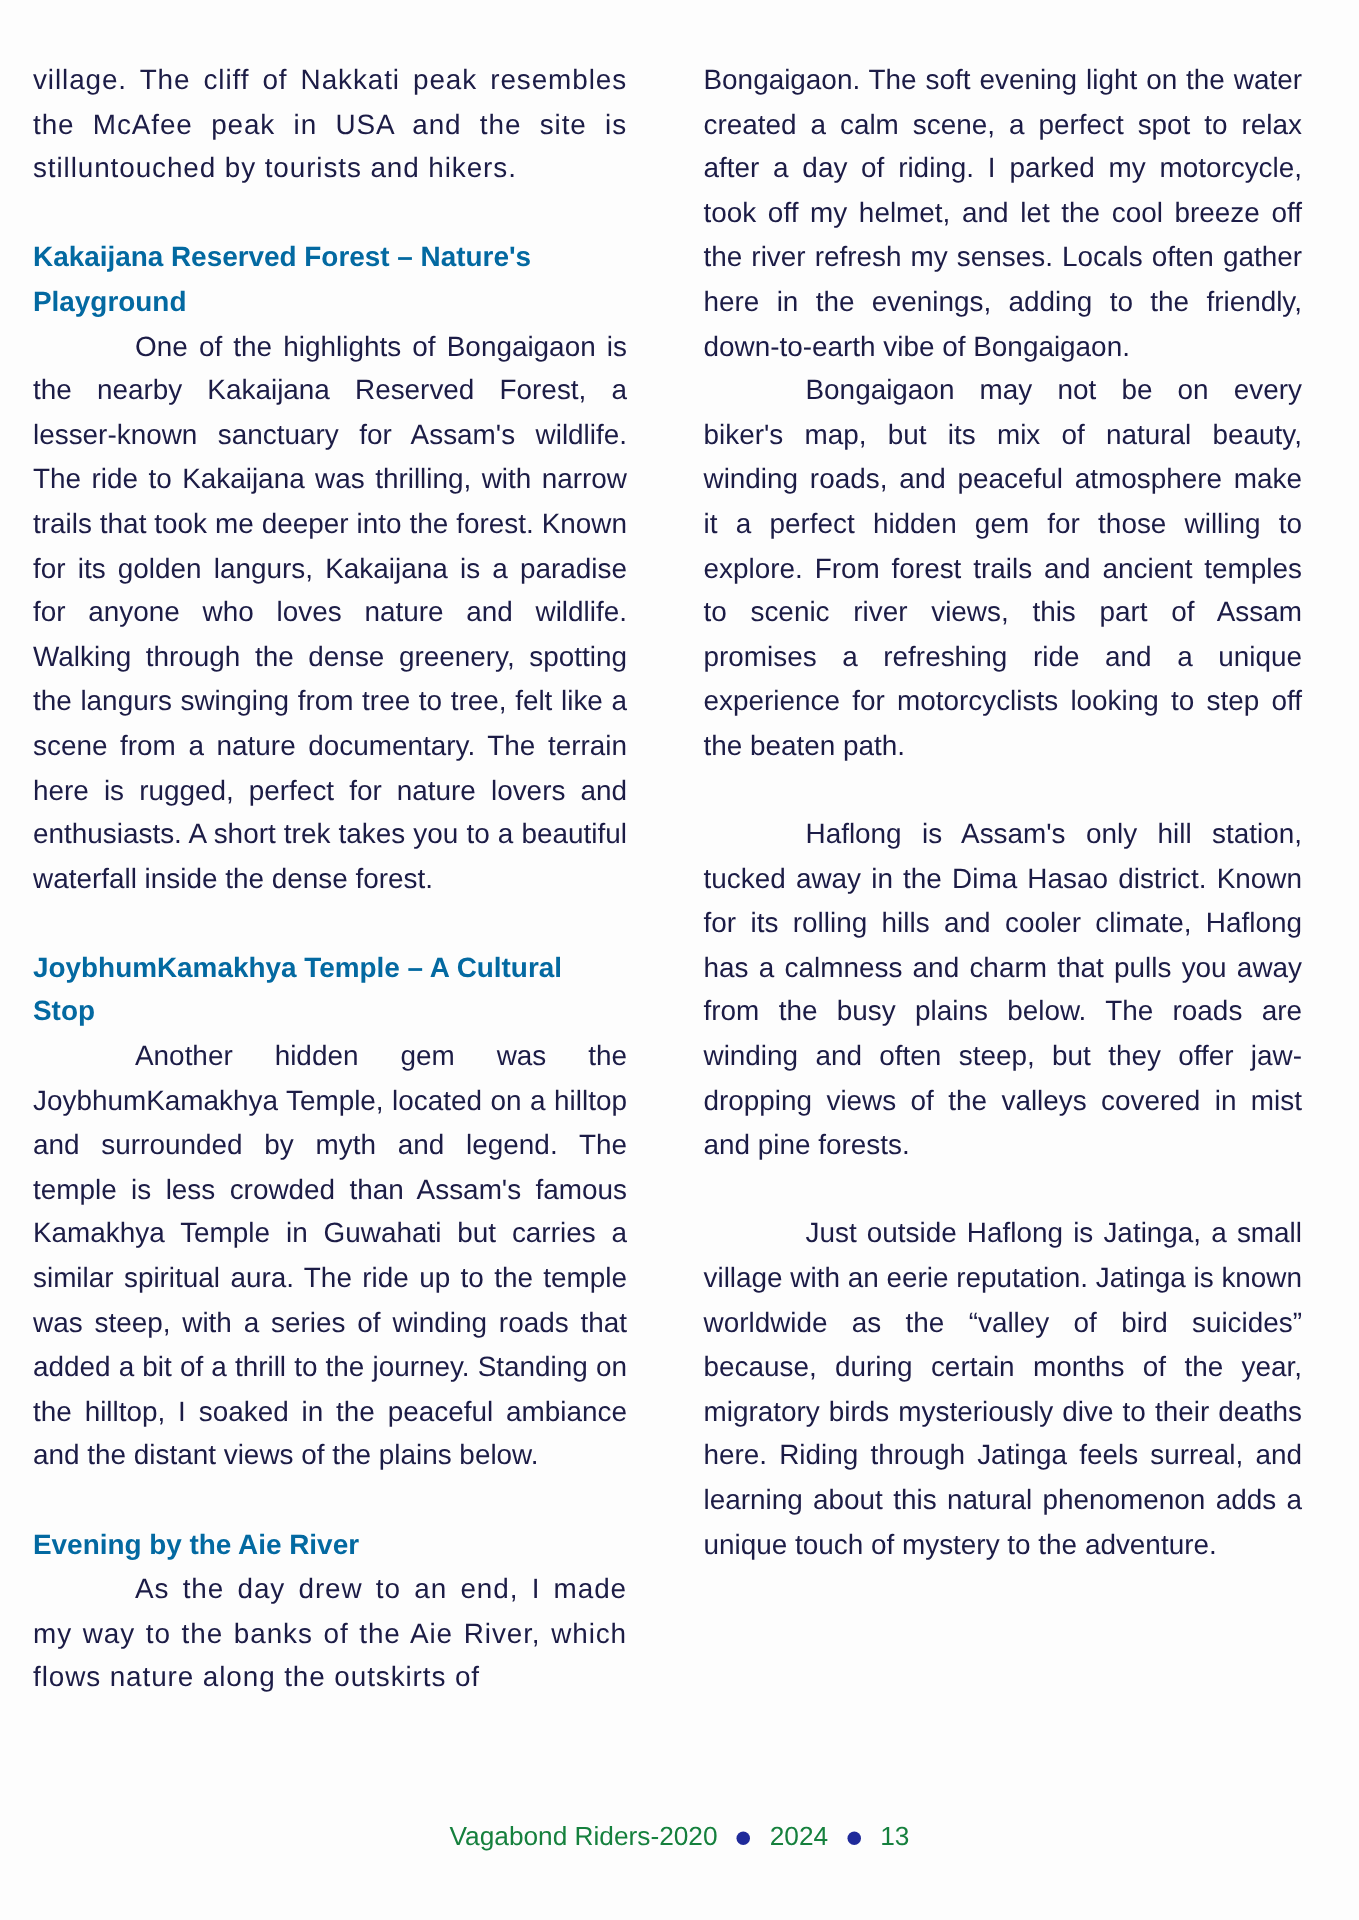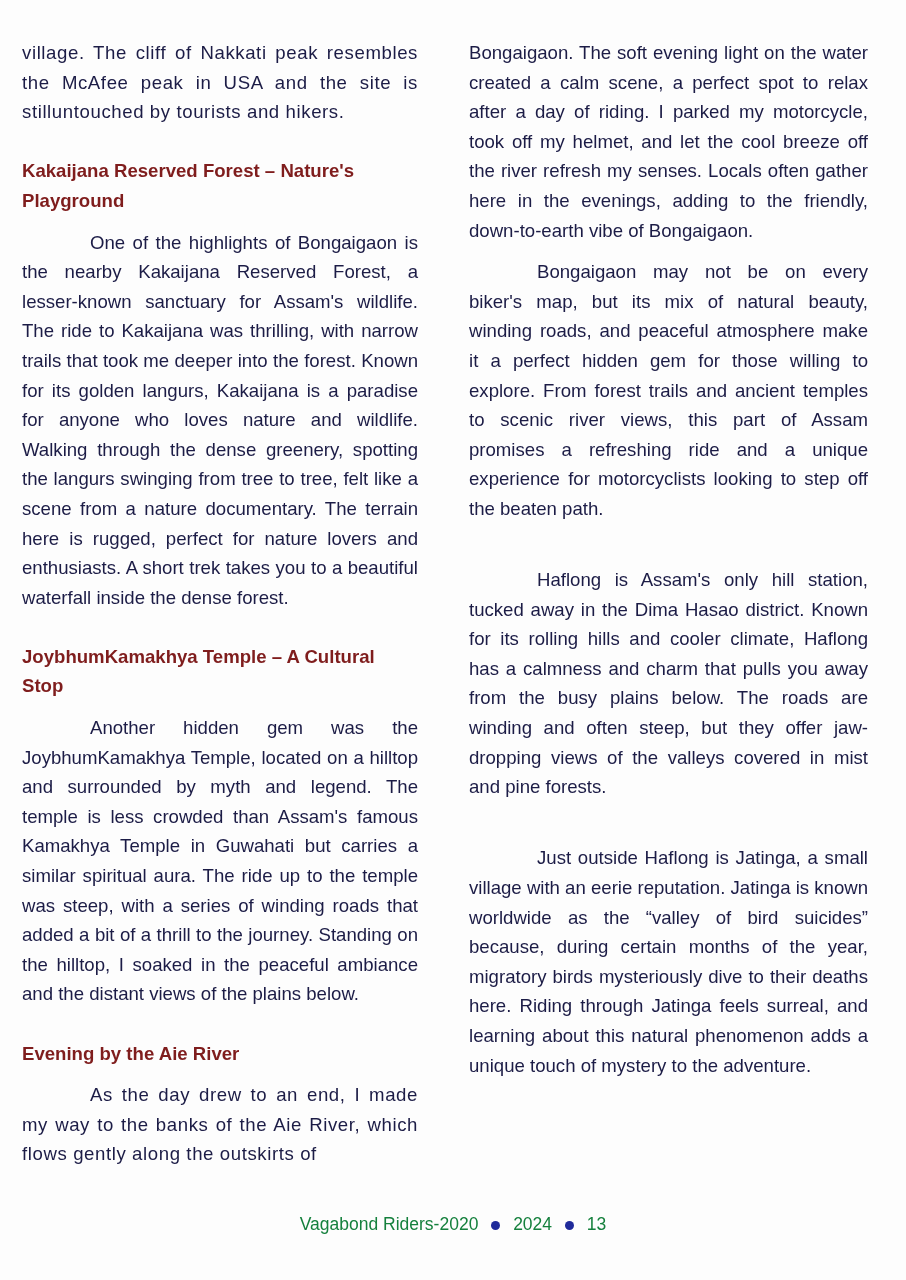--- a/index.html
+++ b/index.html
@@ -10,25 +10,25 @@
     color: #1c1c46;
   }
   .col {
     position: absolute; top: 38px;
     font-size: 18.6px; line-height: 29.6px;
     text-align: justify;
   }
   .col.left { left: 22px; width: 396px; }
   .col.right { left: 469px; width: 399px; }
   .col p { margin: 0; }
-  .col p.indent { text-indent: 68px; margin-top: 12px; }
+  .col p.indent { text-indent: 68px; }
   .col p.wide { letter-spacing: 0.6px; }
   .col h2 {
     margin: 0; font-size: 18.6px; line-height: 29.6px; font-weight: bold;
-    text-align: left; color: #7f1d1d;
+    text-align: left; color: #0369a1;
   }
   .gap { height: 29.6px; }
   .footer {
     position: absolute; left: 0; right: 0; top: 1214px;
     text-align: center; font-size: 17.5px; color: #15803d;
   }
   .footer .dot {
     display: inline-block; width: 9px; height: 9px; border-radius: 50%;
     background: #1f2a9a; margin: 0 8px; vertical-align: middle;
   }
@@ -42,21 +42,21 @@
 
   <h2>Kakaijana Reserved Forest – Nature's Playground</h2>
   <p class="indent">One of the highlights of Bongaigaon is the nearby Kakaijana Reserved Forest, a lesser-known sanctuary for Assam's wildlife. The ride to Kakaijana was thrilling, with narrow trails that took me deeper into the forest. Known for its golden langurs, Kakaijana is a paradise for anyone who loves nature and wildlife. Walking through the dense greenery, spotting the langurs swinging from tree to tree, felt like a scene from a nature documentary. The terrain here is rugged, perfect for nature lovers and enthusiasts. A short trek takes you to a beautiful waterfall inside the dense forest.</p>
   <div class="gap"></div>
 
   <h2>JoybhumKamakhya Temple – A Cultural Stop</h2>
   <p class="indent">Another hidden gem was the JoybhumKamakhya Temple, located on a hilltop and surrounded by myth and legend. The temple is less crowded than Assam's famous Kamakhya Temple in Guwahati but carries a similar spiritual aura. The ride up to the temple was steep, with a series of winding roads that added a bit of a thrill to the journey. Standing on the hilltop, I soaked in the peaceful ambiance and the distant views of the plains below.</p>
   <div class="gap"></div>
 
   <h2>Evening by the Aie River</h2>
-  <p class="indent wide">As the day drew to an end, I made my way to the banks of the Aie River, which flows gently along the outskirts of</p>
+  <p class="indent wide">As the day drew to an end, I made my way to the banks of the Aie River, which flows nature along the outskirts of</p>
 </div>
 
 <div class="col right">
   <p>Bongaigaon. The soft evening light on the water created a calm scene, a perfect spot to relax after a day of riding. I parked my motorcycle, took off my helmet, and let the cool breeze off the river refresh my senses. Locals often gather here in the evenings, adding to the friendly, down-to-earth vibe of Bongaigaon.</p>
   <p class="indent">Bongaigaon may not be on every biker's map, but its mix of natural beauty, winding roads, and peaceful atmosphere make it a perfect hidden gem for those willing to explore. From forest trails and ancient temples to scenic river views, this part of Assam promises a refreshing ride and a unique experience for motorcyclists looking to step off the beaten path.</p>
   <div class="gap"></div>
 
   <p class="indent">Haflong is Assam's only hill station, tucked away in the Dima Hasao district. Known for its rolling hills and cooler climate, Haflong has a calmness and charm that pulls you away from the busy plains below. The roads are winding and often steep, but they offer jaw-dropping views of the valleys covered in mist and pine forests.</p>
   <div class="gap"></div>
 

